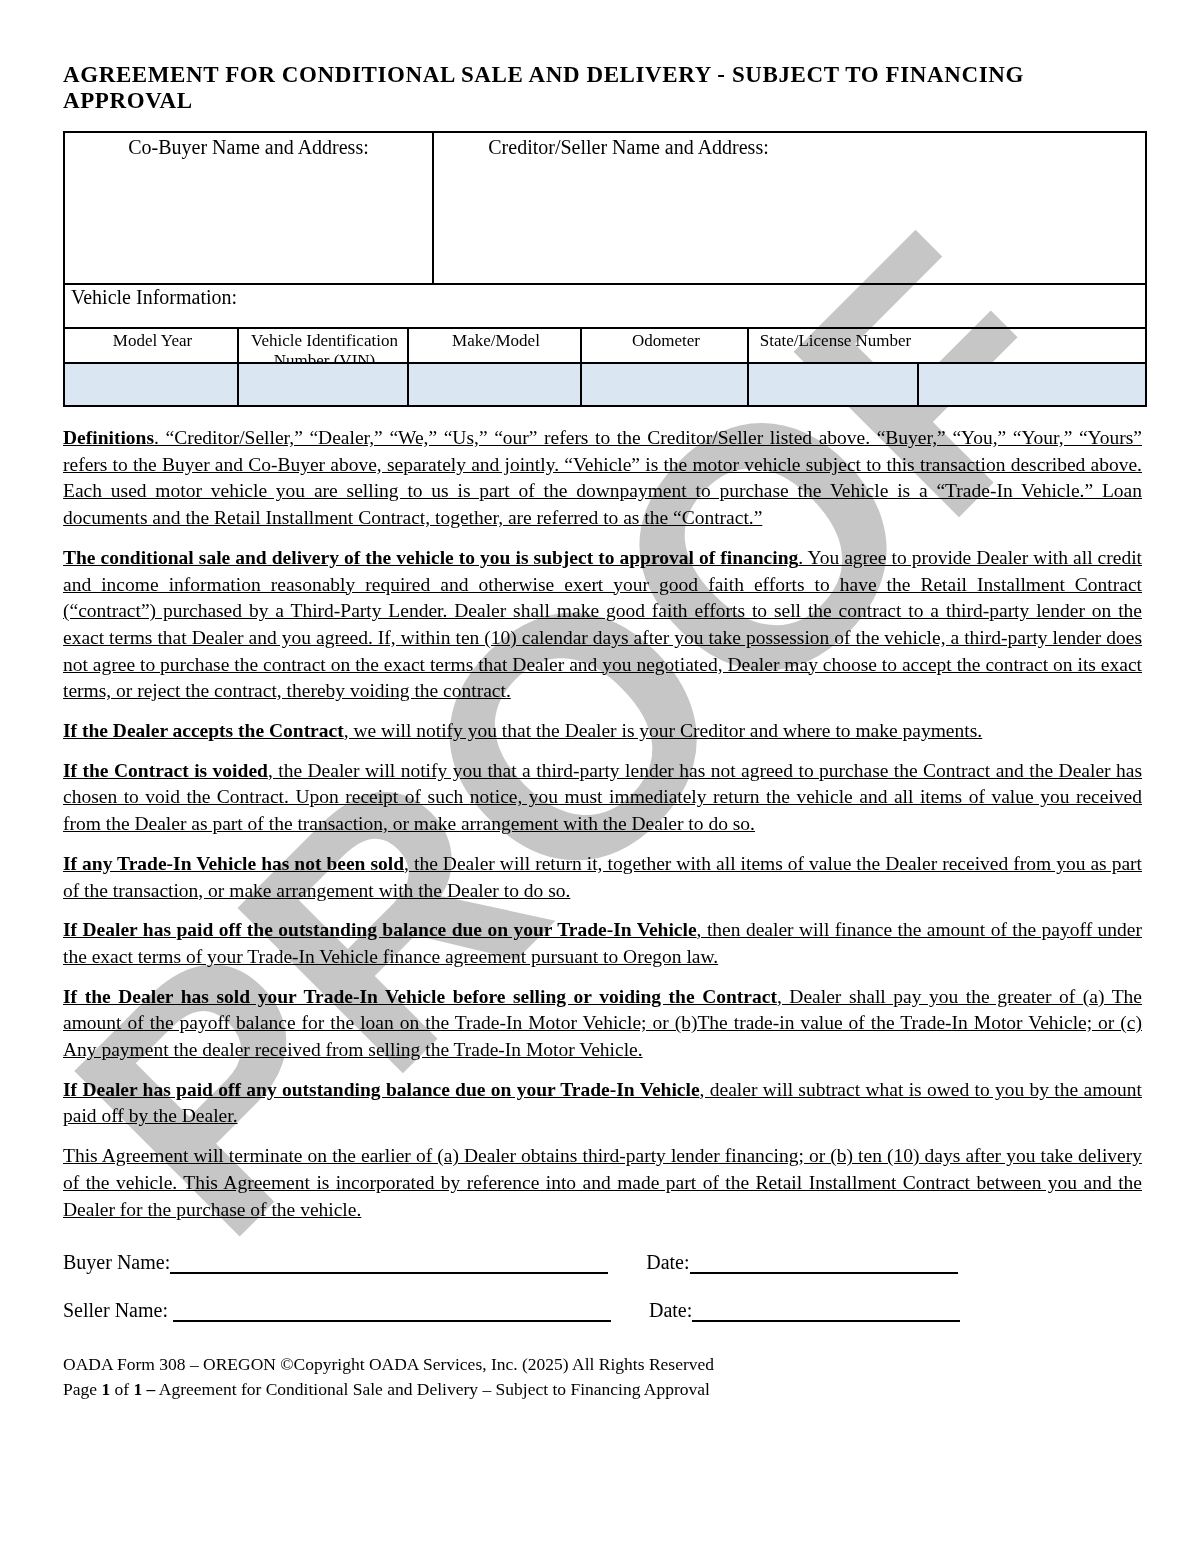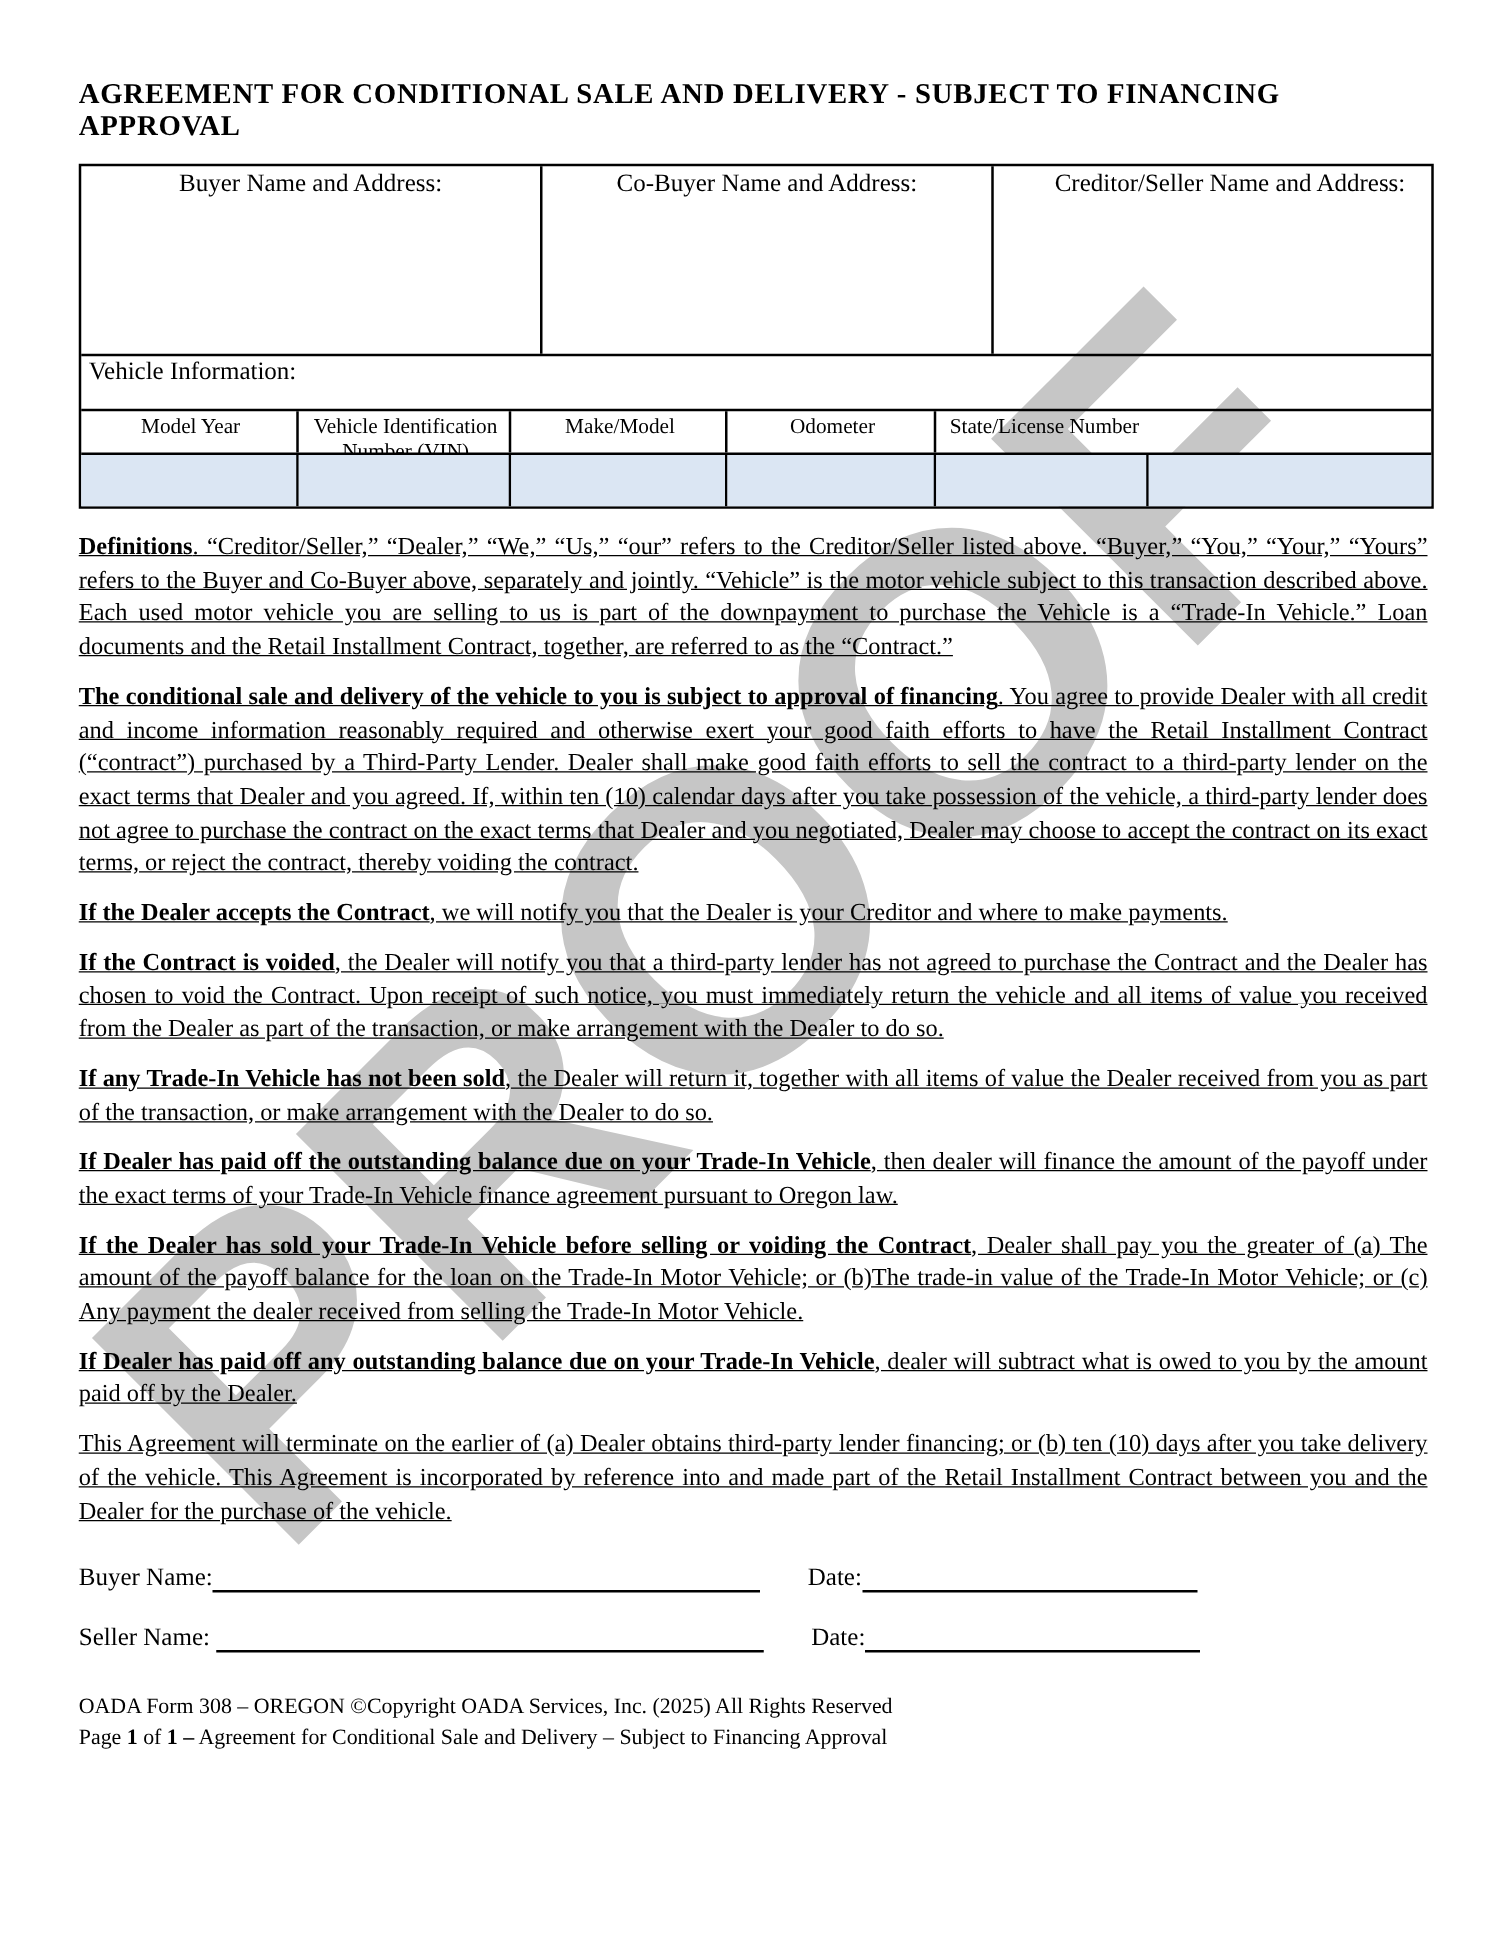--- a/index.html
+++ b/index.html
@@ -51,23 +51,20 @@
 <body>
 
 <div class="watermark">PROOF</div>
 
 <div class="content">
 
   <div class="doc-title">AGREEMENT FOR CONDITIONAL SALE AND DELIVERY - SUBJECT TO FINANCING APPROVAL</div>
 
   <div class="form-block">
     <div class="party-grid">
-      <div class="party-cell">
-        <span>Buyer Name and Address:</span>
-      </div>
       <div class="party-cell">
         <span>Co-Buyer Name and Address:</span>
       </div>
       <div class="party-cell">
         <span>Creditor/Seller Name and Address:</span>
       </div>
     </div>
 
     <div class="vi-row">Vehicle Information:</div>
 

